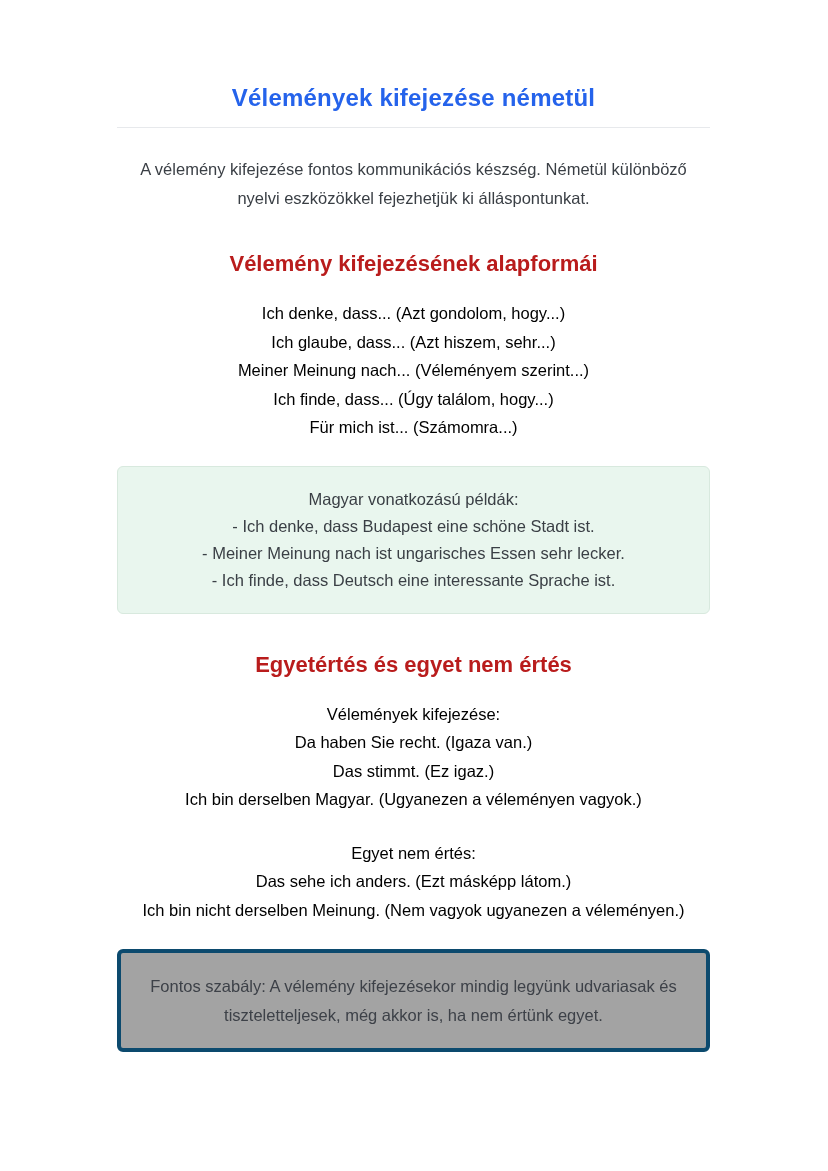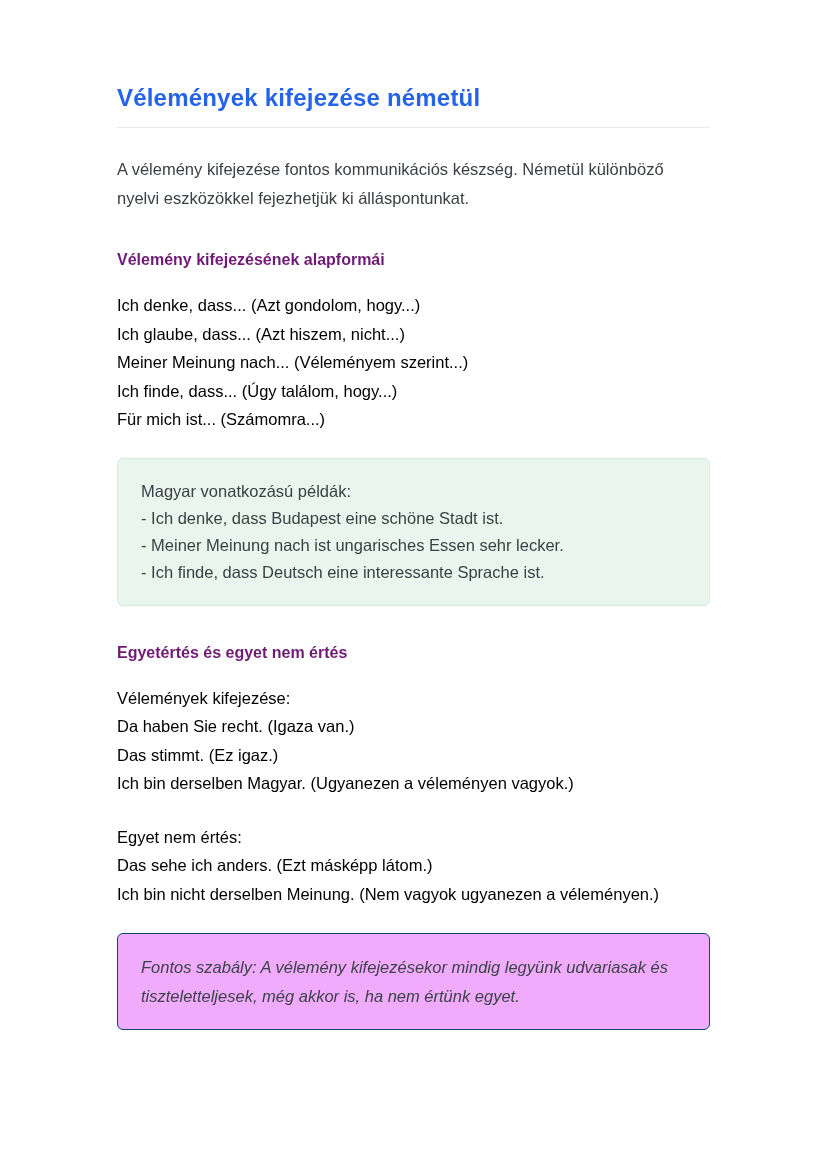--- a/index.html
+++ b/index.html
@@ -8,40 +8,41 @@
     font-family: "Liberation Sans", "DejaVu Sans", sans-serif;
     color: #3a3f45;
   }
   .page {
     position: relative;
     width: 828px;
     height: 1171px;
     margin: 0 auto;
     background: #ffffff;
     padding: 84px 118px 0 117px;
+    text-align: center;
   }
   .doc-title {
     font-size: 24px;
     font-weight: 700;
     color: #2563eb;
     letter-spacing: 0.2px;
     padding-bottom: 15px;
     border-bottom: 1px solid #e7e9ec;
   }
   .intro {
     margin-top: 27px;
     font-size: 16.5px;
     line-height: 29px;
     color: #3a3f45;
   }
   .section-heading {
     margin-top: 38px;
-    font-size: 16px;
+    font-size: 22px;
     font-weight: 700;
-    color: #701a75;
+    color: #b91c1c;
   }
   .phrase-block {
     margin-top: 22px;
     font-size: 16.5px;
     line-height: 28.5px;
     color: #000000;
   }
   .phrase-block.tight { margin-top: 25px; }
   .line { white-space: pre-wrap; }
   .box {
@@ -50,42 +51,41 @@
     padding: 19px 23px;
     font-size: 16.5px;
     line-height: 27px;
   }
   .example-box {
     background: #e9f6ee;
     border: 1px solid #d8e9de;
     margin-top: 24px;
   }
   .rule-box {
-    background: #f0abfc;
-    border: 1px solid #0c4a6e;
-    font-style: italic;
+    background: #a3a3a3;
+    border: 4px solid #0c4a6e;
     line-height: 28.5px;
     color: #3d4148;
     margin-top: 25px;
   }
 </style>
 </head>
 <body>
 
 <div class="page">
 
   <h1 class="doc-title">Vélemények kifejezése németül</h1>
 
   <p class="intro">A vélemény kifejezése fontos kommunikációs készség. Németül különböző nyelvi eszközökkel fejezhetjük ki álláspontunkat.</p>
 
   <h2 class="section-heading">Vélemény kifejezésének alapformái</h2>
 
   <div class="phrase-block">
     <div class="line">Ich denke, dass... (Azt gondolom, hogy...)</div>
-    <div class="line">Ich glaube, dass... (Azt hiszem, nicht...)</div>
+    <div class="line">Ich glaube, dass... (Azt hiszem, sehr...)</div>
     <div class="line">Meiner Meinung nach... (Véleményem szerint...)</div>
     <div class="line">Ich finde, dass... (Úgy találom, hogy...)</div>
     <div class="line">Für mich ist... (Számomra...)</div>
   </div>
 
   <div class="box example-box">
     <div class="line">Magyar vonatkozású példák:</div>
     <div class="line">- Ich denke, dass Budapest eine schöne Stadt ist.</div>
     <div class="line">- Meiner Meinung nach ist ungarisches Essen sehr lecker.</div>
     <div class="line">- Ich finde, dass Deutsch eine interessante Sprache ist.</div>

